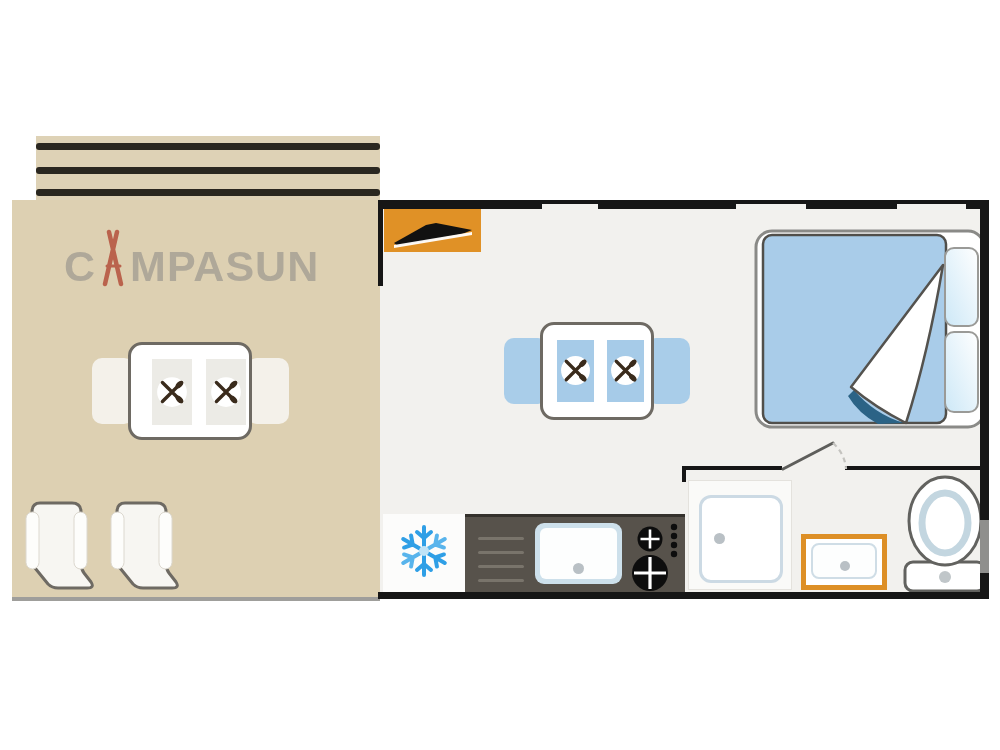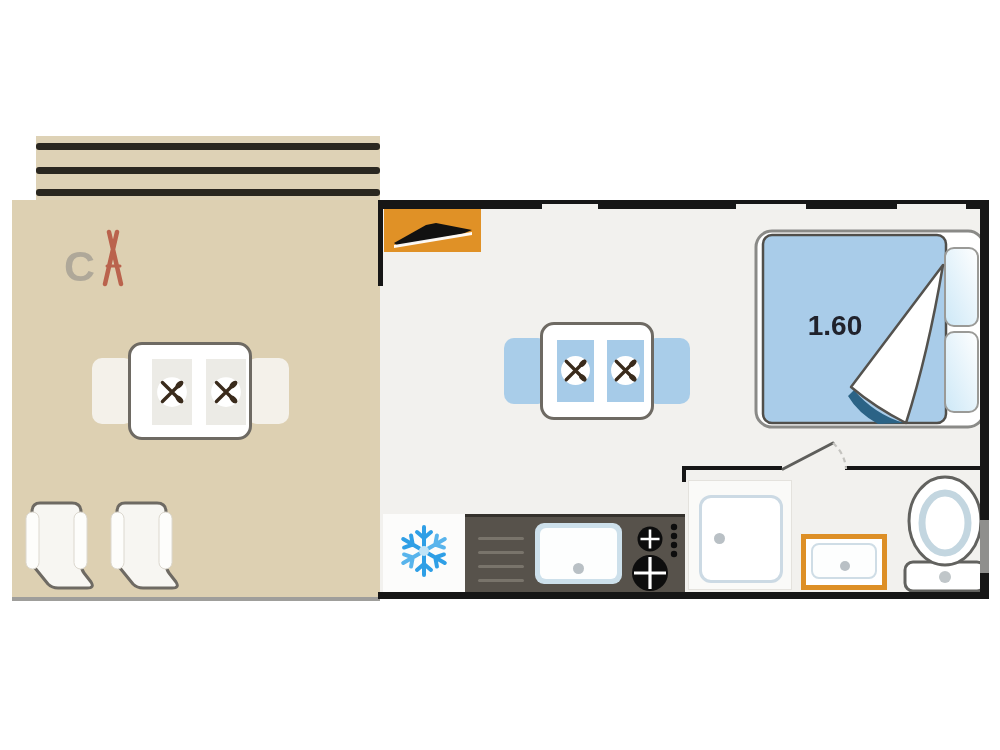--- a/index.html
+++ b/index.html
@@ -85,20 +85,21 @@
   <div class="abs terrace" style="left:12px;top:200px;width:368px;height:397px"></div>
   <div class="abs terrace-edge" style="left:12px;top:597px;width:368px;height:4px"></div>
 
   <div class="abs" style="left:64px;top:232px;width:252px">
     <div class="logo-row">
       <span>C</span>
       <svg width="40" height="54" viewBox="0 0 40 54" style="margin:0 -3px;overflow:visible">
         <path d="M 12 52 L 24 0 M 28 52 L 16 0" stroke="#b5503c" stroke-width="4.5" stroke-linecap="round" fill="none"></path>
         <path d="M 14 34 L 27 34" stroke="#b5503c" stroke-width="3" stroke-linecap="round"></path>
       </svg>
+      <span>MPASUN</span>
     </div>
   </div>
 
   <div class="abs chair beige" style="left:92px;top:358px;width:42px;height:66px"></div>
   <div class="abs chair beige" style="left:247px;top:358px;width:42px;height:66px"></div>
   <div class="abs table" style="left:128px;top:342px;width:124px;height:98px"></div>
   <div class="abs mat gray" style="left:152px;top:359px;width:40px;height:66px">
     <svg style="position:absolute;left:3px;top:16px" width="34" height="34" viewBox="-16 -16 32 32">
         <use href="#cutlery-g"></use>
       </svg>
@@ -138,21 +139,20 @@
   </div>
 
   <svg class="abs" style="left:750px;top:224px" width="240" height="206" viewBox="0 0 240 206">
     <rect x="6" y="7" width="228" height="196" rx="16" fill="#ffffff" stroke="#8a8a87" stroke-width="3"></rect>
     <rect x="13" y="11" width="183" height="188" rx="9" fill="#a9cce9" stroke="#514f4b" stroke-width="2.5"></rect>
     <rect x="195" y="24" width="33" height="78" rx="9" fill="url(#pilgrad)" stroke="#9a9a97" stroke-width="2"></rect>
     <rect x="195" y="108" width="33" height="80" rx="9" fill="url(#pilgrad)" stroke="#9a9a97" stroke-width="2"></rect>
     <path d="M 104 166 Q 124 190 154 199 L 128 200 Q 108 189 98 172 Z" fill="#2b6386"></path>
     <path d="M 193 41 L 101 163 Q 126 184 156 199 Q 178 130 193 41 Z" fill="#ffffff" stroke="#54524e" stroke-width="2.5" stroke-linejoin="round"></path>
   </svg>
-  <div class="abs bed-label" style="left:780px;top:310px;width:110px">1.60</div>
 
   <div class="abs fridge-panel" style="left:383px;top:514px;width:82px;height:78px">
     <svg style="position:absolute;left:13px;top:9px" width="56" height="56" viewBox="-28 -28 56 56">
       <g fill="none" stroke-linecap="round">
         <path d="M0 -24 V24 M0 -13 L-7 -19 M0 -13 L7 -19 M0 13 L-7 19 M0 13 L7 19" stroke="#2f9fe6" stroke-width="4"></path>
         <path d="M0 -24 V24 M0 -13 L-7 -19 M0 -13 L7 -19 M0 13 L-7 19 M0 13 L7 19" stroke="#58b4ec" stroke-width="4" transform="rotate(60)"></path>
         <path d="M0 -24 V24 M0 -13 L-7 -19 M0 -13 L7 -19 M0 13 L-7 19 M0 13 L7 19" stroke="#2f9fe6" stroke-width="4" transform="rotate(120)"></path>
       </g>
       <circle r="5" fill="#bfe3f7"></circle>
     </svg>

